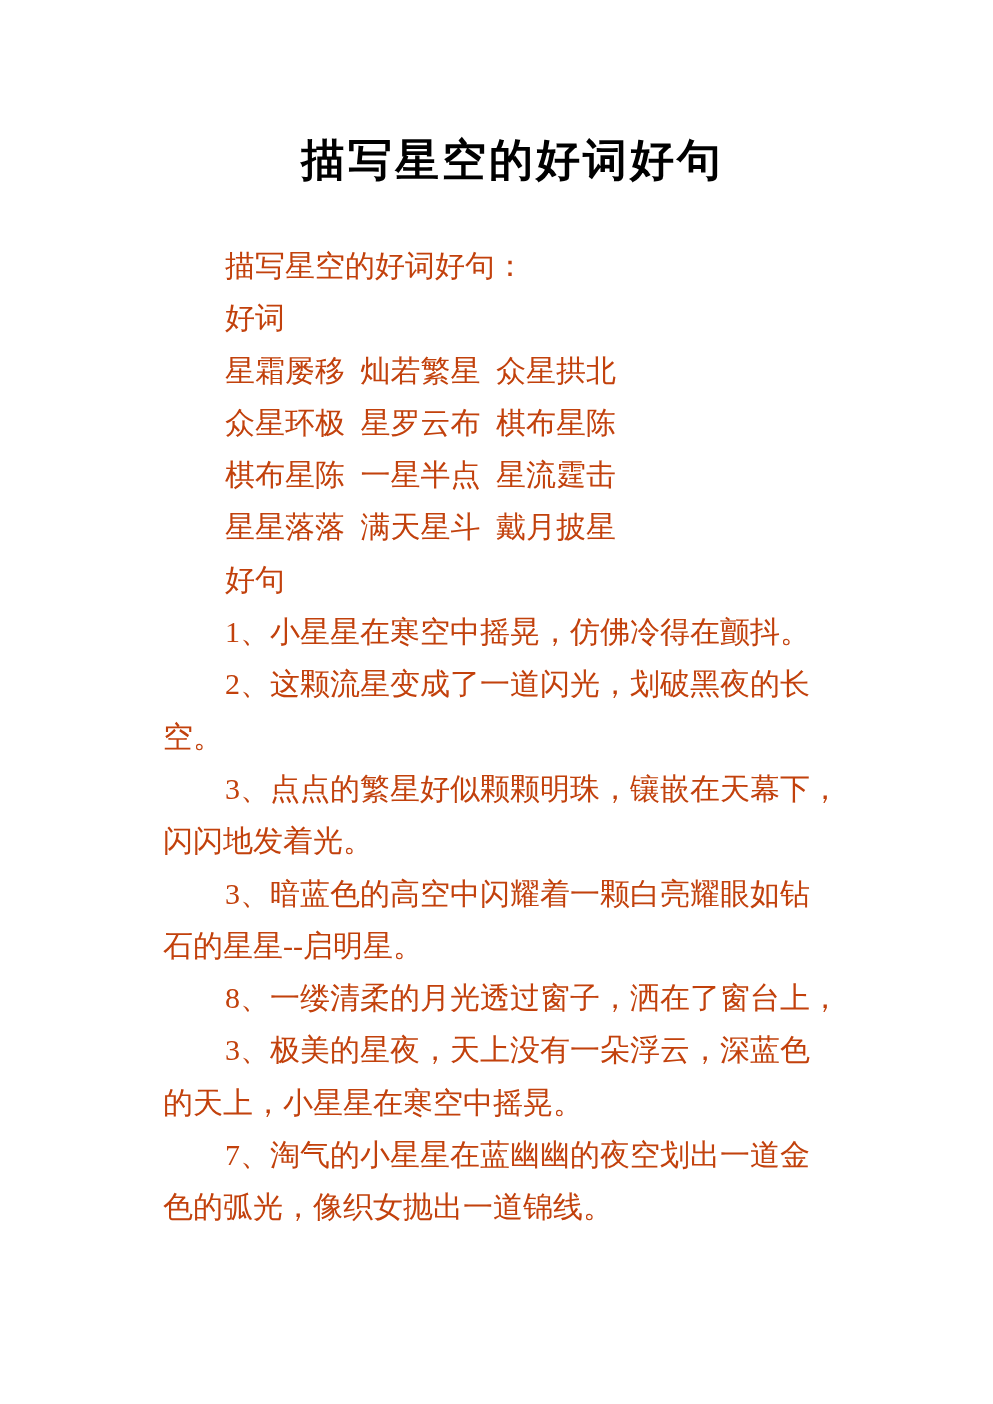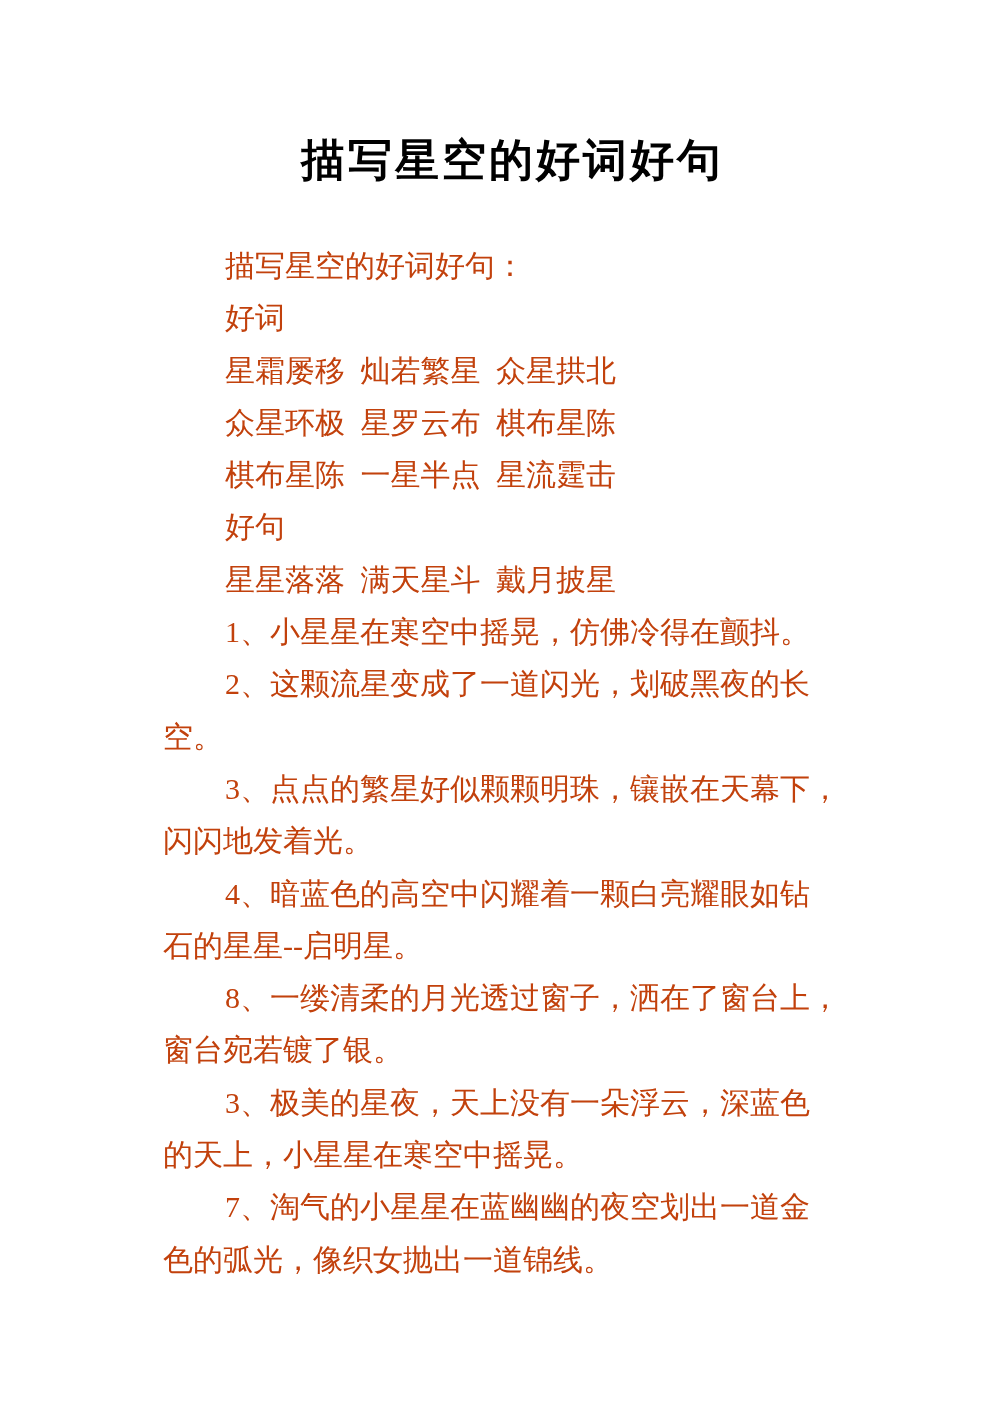--- a/index.html
+++ b/index.html
@@ -59,37 +59,36 @@
 
   <div class="body-text">
 
     <div class="line ind">描写星空的好词好句：</div>
 
     <div class="line ind">好词</div>
 
     <div class="line ind wordrow">星霜屡移 灿若繁星 众星拱北</div>
     <div class="line ind wordrow">众星环极 星罗云布 棋布星陈</div>
     <div class="line ind wordrow">棋布星陈 一星半点 星流霆击</div>
+    <div class="line ind wordrow">星星落落 满天星斗 戴月披星</div>
+
     <div class="line ind">好句</div>
-
-    <div class="line ind wordrow">星星落落 满天星斗 戴月披星</div>
 
     <div class="line ind">1、小星星在寒空中摇晃，仿佛冷得在颤抖。</div>
 
     <div class="line ind">2、这颗流星变成了一道闪光，划破黑夜的长</div>
     <div class="line">空。</div>
 
     <div class="line ind">3、点点的繁星好似颗颗明珠，镶嵌在天幕下，</div>
     <div class="line">闪闪地发着光。</div>
 
-    <div class="line ind">4、暗蓝色的高空中闪耀着一颗白亮耀眼如钻</div>
+    <div class="line ind">3、暗蓝色的高空中闪耀着一颗白亮耀眼如钻</div>
     <div class="line">石的星星--启明星。</div>
 
     <div class="line ind">8、一缕清柔的月光透过窗子，洒在了窗台上，</div>
-    <div class="line">窗台宛若镀了银。</div>
 
     <div class="line ind">3、极美的星夜，天上没有一朵浮云，深蓝色</div>
     <div class="line">的天上，小星星在寒空中摇晃。</div>
 
     <div class="line ind">7、淘气的小星星在蓝幽幽的夜空划出一道金</div>
     <div class="line">色的弧光，像织女抛出一道锦线。</div>
 
   </div>
 </div>
 

